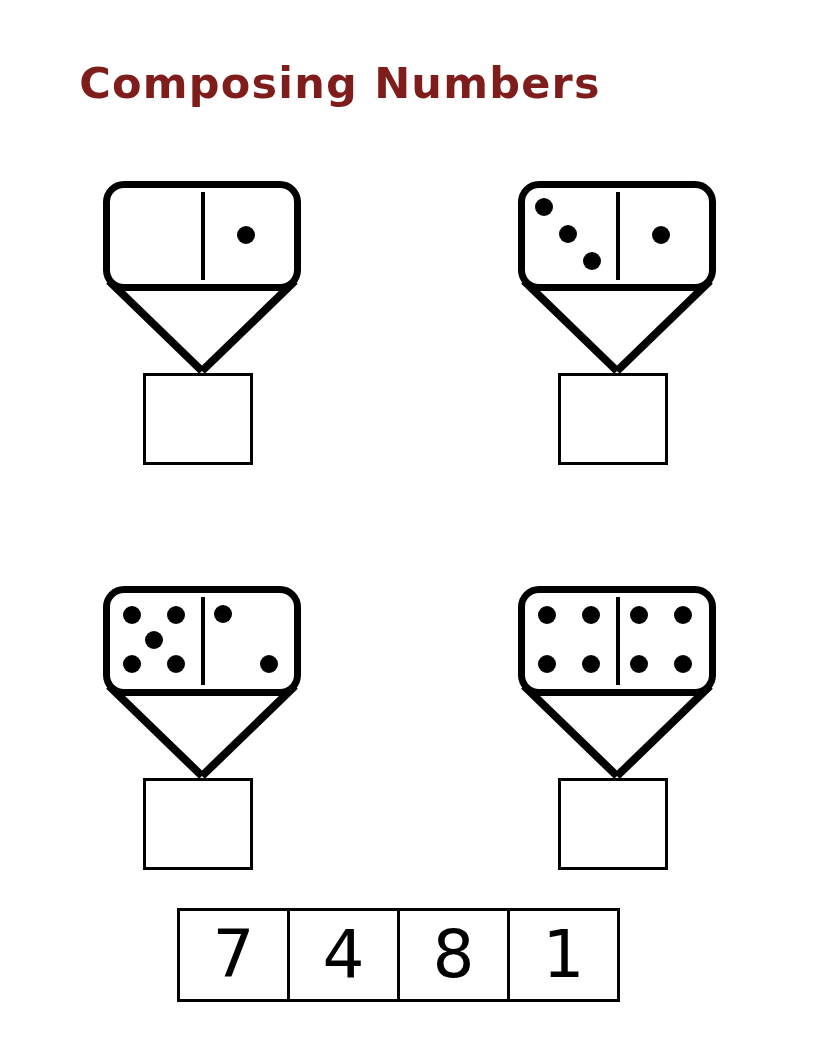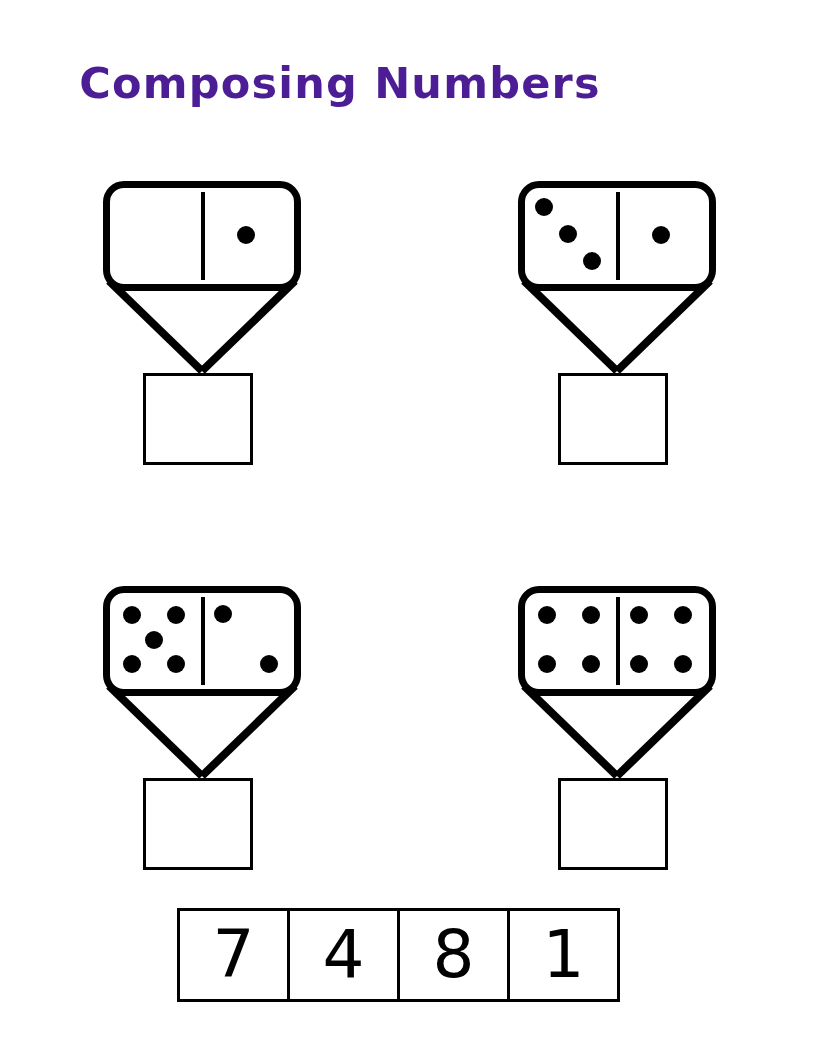--- a/index.html
+++ b/index.html
@@ -27,21 +27,21 @@
   .worksheet-title {
     position: absolute;
     top: 58px;
     left: 0;
     width: 680px;
     text-align: center;
     font-family: "DejaVu Sans", sans-serif;
     font-size: 43px;
     font-weight: 600;
     letter-spacing: 1.2px;
-    color: #4c1d95;
+    color: #7f1d1d;
     white-space: nowrap;
   }
 
   
   .problem {
     position: absolute;
     width: 300px;
     height: 300px;
   }
   .problem-1 { left: 55px;  top: 175px; }

